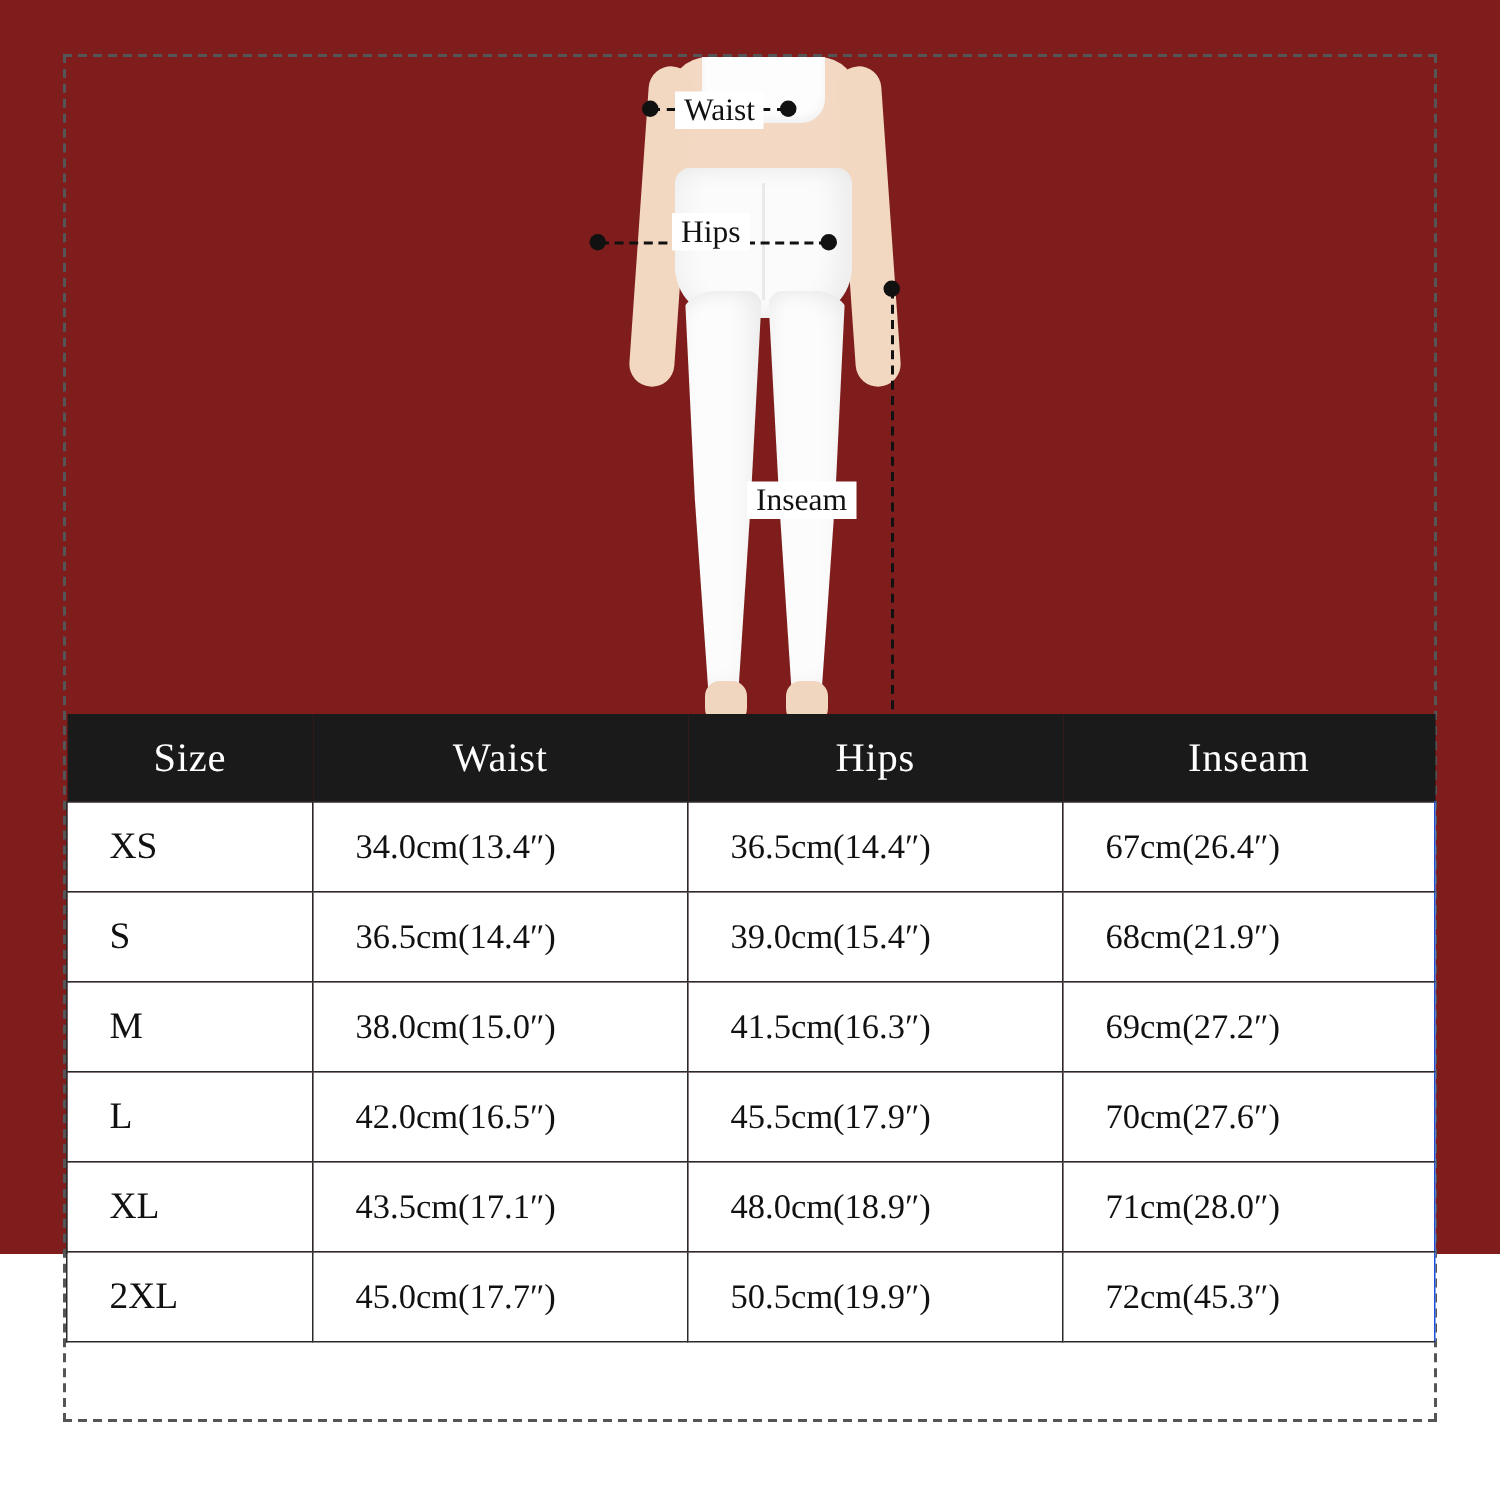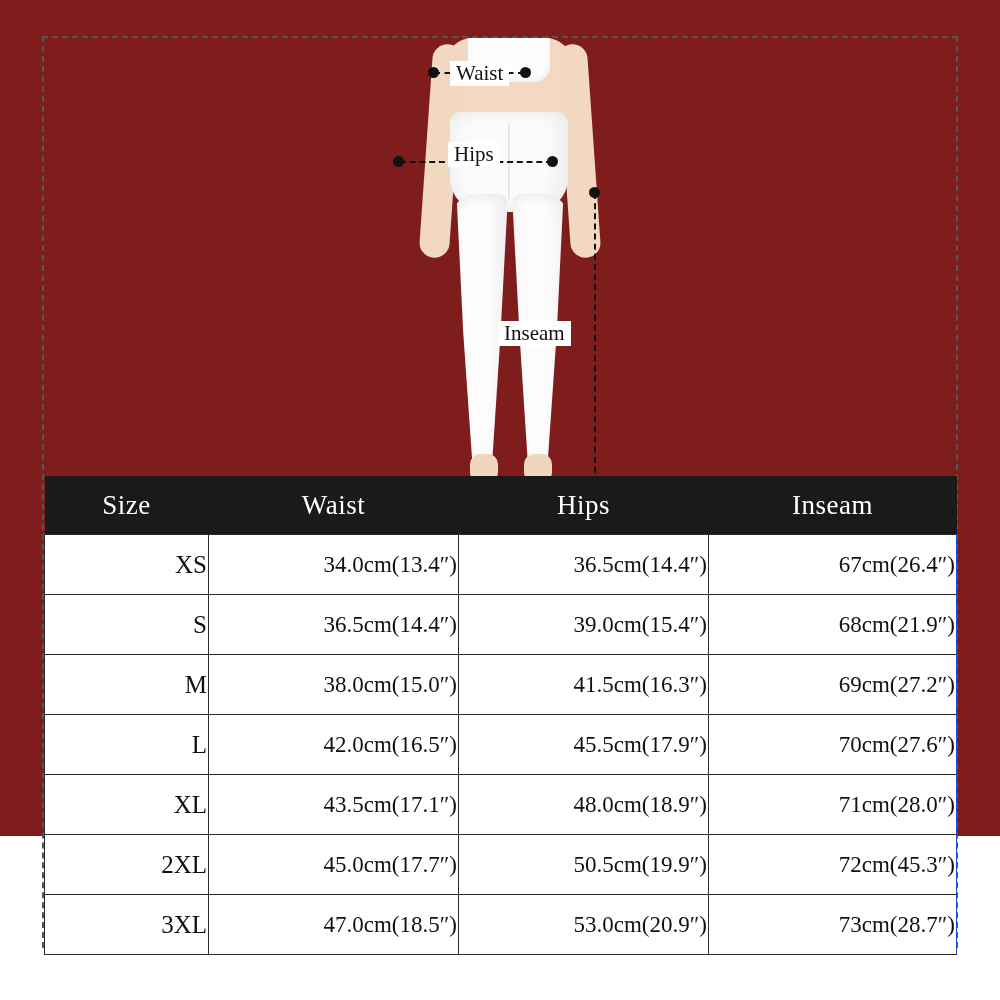--- a/index.html
+++ b/index.html
@@ -186,21 +186,21 @@
     font-family: "Liberation Serif", serif;
     font-weight: normal;
     font-size: 27px;
     height: 56px;
     letter-spacing: 0.5px;
     border: none;
   }
   .size-table td {
     border: 1px solid #2a2a2a;
     height: 57px;
-    text-align: right;
+    text-align: left;
     font-family: "Liberation Serif", serif;
     font-size: 23px;
     color: #111111;
     background: #ffffff;
     padding-left: 28px;
   }
   .size-table td.size-cell {
     font-size: 25px;
   }
   .size-table tr td:first-child { border-left: 1px solid #2a2a2a; }
@@ -293,22 +293,16 @@
         <td>43.5cm(17.1″)</td>
         <td>48.0cm(18.9″)</td>
         <td>71cm(28.0″)</td>
       </tr>
       <tr>
         <td class="size-cell">2XL</td>
         <td>45.0cm(17.7″)</td>
         <td>50.5cm(19.9″)</td>
         <td>72cm(45.3″)</td>
       </tr>
-      <tr>
-        <td class="size-cell">3XL</td>
-        <td>47.0cm(18.5″)</td>
-        <td>53.0cm(20.9″)</td>
-        <td>73cm(28.7″)</td>
-      </tr>
     </tbody>
   </table>
 
 </div>
 
 </body></html>

